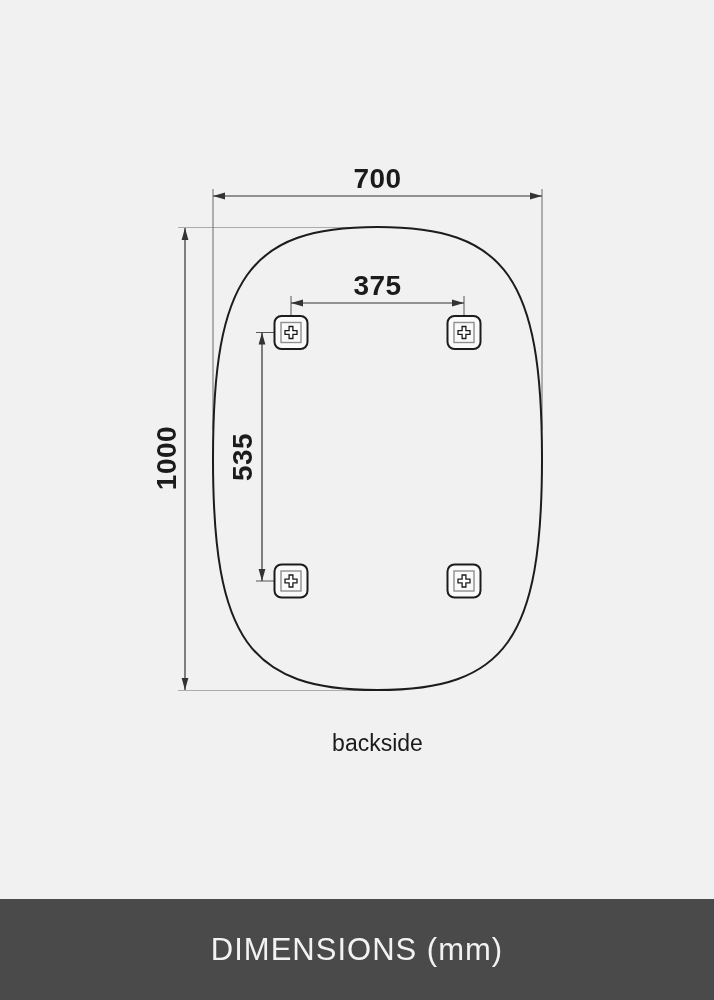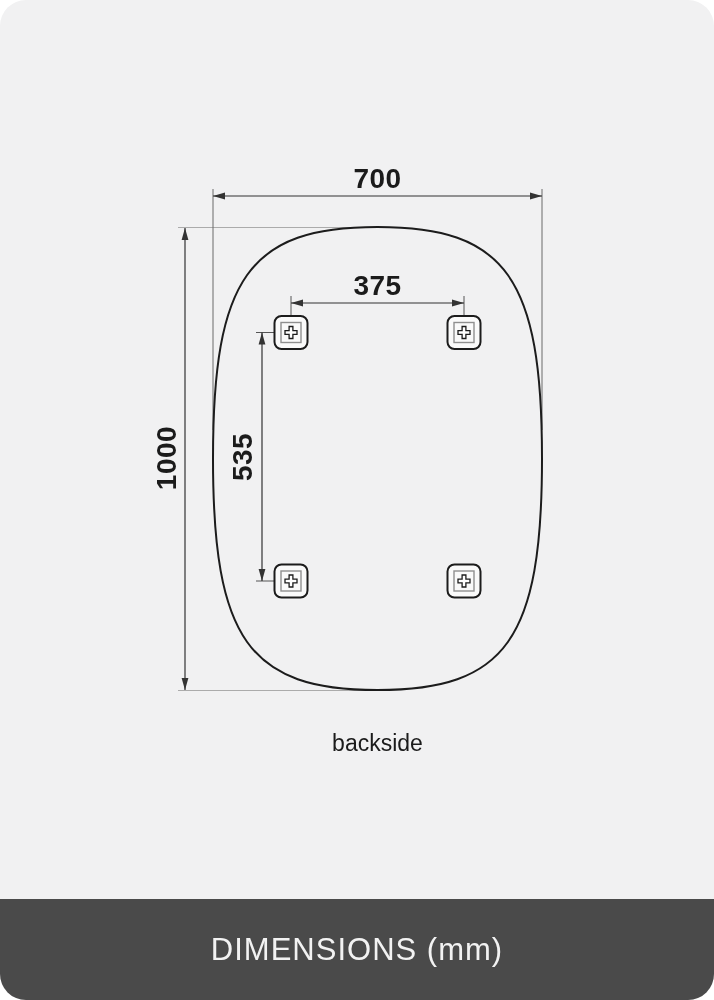--- a/index.html
+++ b/index.html
@@ -3,21 +3,20 @@
 <meta charset="utf-8">
 <style>
   html, body { margin: 0; padding: 0; }
   .page {
     position: relative;
     width: 714px;
     height: 1000px;
     background: #f1f1f2;
     font-family: "Liberation Sans", sans-serif;
     overflow: hidden;
-    border-radius: 26px;
   }
   .drawing {
     position: absolute;
     left: 0; top: 0;
     width: 714px;
     height: 899px;
   }
   svg text {
     fill: #1b1b1b;
   }

